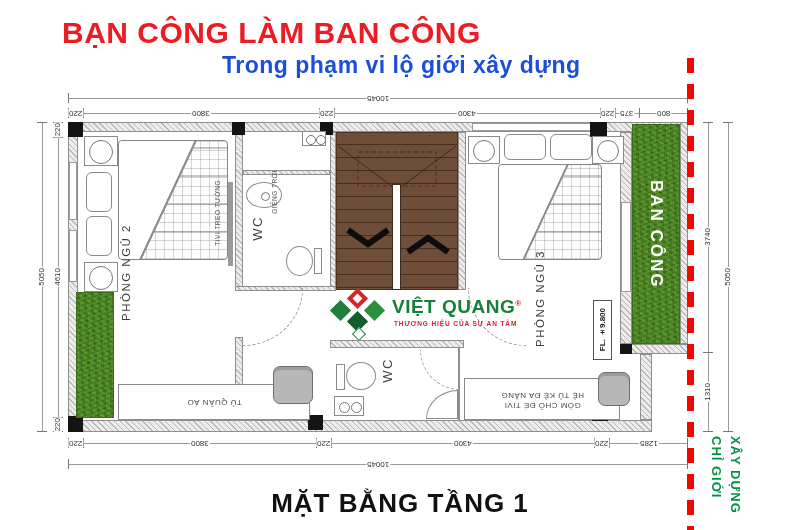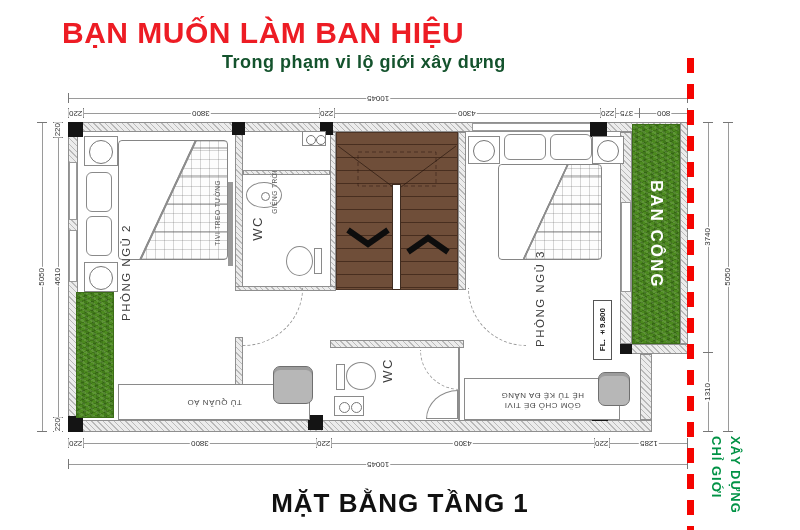--- a/index.html
+++ b/index.html
@@ -2,21 +2,21 @@
 <html><head>
 <meta charset="utf-8">
 <style>
   html,body{margin:0;padding:0;background:#fff;width:800px;height:530px;overflow:hidden;
     font-family:"Liberation Sans",sans-serif;}
   .abs{position:absolute;}
   #stage{position:relative;width:800px;height:530px;background:#fff;}
 
   
   .headline{font-size:30px;font-weight:700;color:#ed1c24;letter-spacing:.5px;white-space:nowrap;}
-  .subheadline{font-size:18px;font-weight:700;color:#14532d;letter-spacing:.5px;white-space:nowrap;}
+  .subheadline{font-size:23px;font-weight:700;color:#1d4ed8;letter-spacing:.5px;white-space:nowrap;}
   .caption{font-size:26px;font-weight:700;color:#111;letter-spacing:1px;text-align:center;width:100%;}
 
   
   .hatch{background:repeating-linear-gradient(45deg,#b9b9b9 0 1px,#ececec 1px 4px);
     box-shadow:inset 0 0 0 1px #8f8f8f;}
   .blk{background:#141414;}
   .thinline{background:#8f8f8f;}
   .win{background:#fff;border:1px solid #9a9a9a;box-sizing:border-box;}
 
   
@@ -84,21 +84,21 @@
 
   .balcony-label{color:#fff;font-weight:700;font-size:17px;letter-spacing:2px;}
   .fl-box{border:1px solid #555;background:#fff;display:flex;align-items:center;justify-content:center;}
   .fl-box span{font-size:8px;color:#222;font-weight:700;}
 </style>
 </head>
 <body>
 
 <div id="stage">
 
-  <div class="abs headline" style="left:62px;top:16px;">BẠN MUỐN LÀM BAN HIỆU</div>
+  <div class="abs headline" style="left:62px;top:16px;">BẠN CÔNG LÀM BAN CÔNG</div>
   <div class="abs subheadline" style="left:222px;top:52px;">Trong phạm vi lộ giới xây dựng</div>
 
   <div class="abs dimrow" style="left:68px;top:92px;width:620px;height:12px;">
     <span class="seg" style="flex-grow:1">
         <i class="flip">10045</i>
       </span>
   </div>
   <div class="abs dimrow" style="left:68px;top:107px;width:620px;height:12px;">
     <span class="seg" style="flex-grow:220">
         <i class="flip">220</i>
@@ -288,20 +288,33 @@
     <div class="abs arc" style="left:400px;top:166px;width:58px;height:58px;border-radius:0 0 0 100%;border-right:none;border-top:none;"></div>
     <div class="abs arc" style="left:352px;top:228px;width:40px;height:40px;border-radius:0 0 0 100%;border-right:none;border-top:none;"></div>
 
     <div class="abs vtext rlabel" style="left:52px;top:102px;">PHÒNG NGỦ 2</div>
     <div class="abs vtext rlabel" style="left:466px;top:128px;">PHÒNG NGỦ 3</div>
     <div class="abs vtext rlabel" style="left:182px;top:94px;font-size:13px;">WC</div>
     <div class="abs vtext rlabel" style="left:312px;top:236px;font-size:13px;">WC</div>
     <div class="abs vtext tinylabel" style="left:203px;top:48px;">GIẾNG TRỜI</div>
   </div>
 
+  <div class="abs" style="left:328px;top:290px;width:190px;height:50px;">
+    <div class="abs" style="left:0;top:0;width:60px;height:50px;">
+      <div class="dia" style="left:22px;top:1px;width:15px;height:15px;background:#d6242b;">
+        <div style="width:7px;height:7px;background:#fff;margin:4px;"></div>
+      </div>
+      <div class="dia" style="left:5px;top:13px;width:15px;height:15px;background:#1f7e3a;"></div>
+      <div class="dia" style="left:39px;top:13px;width:15px;height:15px;background:#2c8f3f;"></div>
+      <div class="dia" style="left:22px;top:24px;width:15px;height:15px;background:#145c2a;"></div>
+      <div class="dia" style="left:26px;top:39px;width:8px;height:8px;background:#fff;border:1.5px solid #1f7e3a;"></div>
+    </div>
+    <div class="abs brand" style="left:64px;top:6px;"><span>VIỆT QUANG</span><sup>®</sup></div>
+    <div class="abs tagline" style="left:66px;top:30px;">THƯƠNG HIỆU CỦA SỰ AN TÂM</div>
+  </div>
 
   <div class="abs redline" style="left:687px;top:58px;width:7px;height:472px;"></div>
   <div class="abs vdown boundary" style="left:706px;top:436px;height:94px;">
     <span style="display:block;">CHỈ GIỚI</span>
     <span style="display:block;">XÂY DỰNG</span>
   </div>
 
   <div class="abs caption" style="left:0;top:488px;">MẶT BẰNG TẦNG 1</div>
 </div>
 

